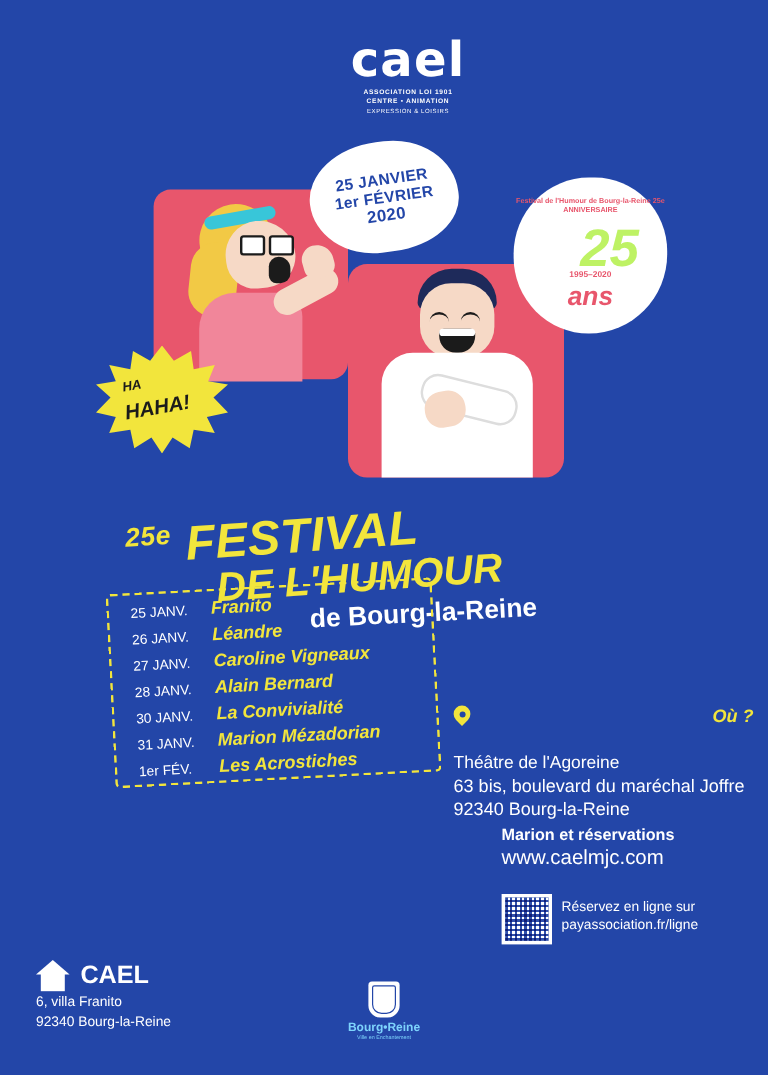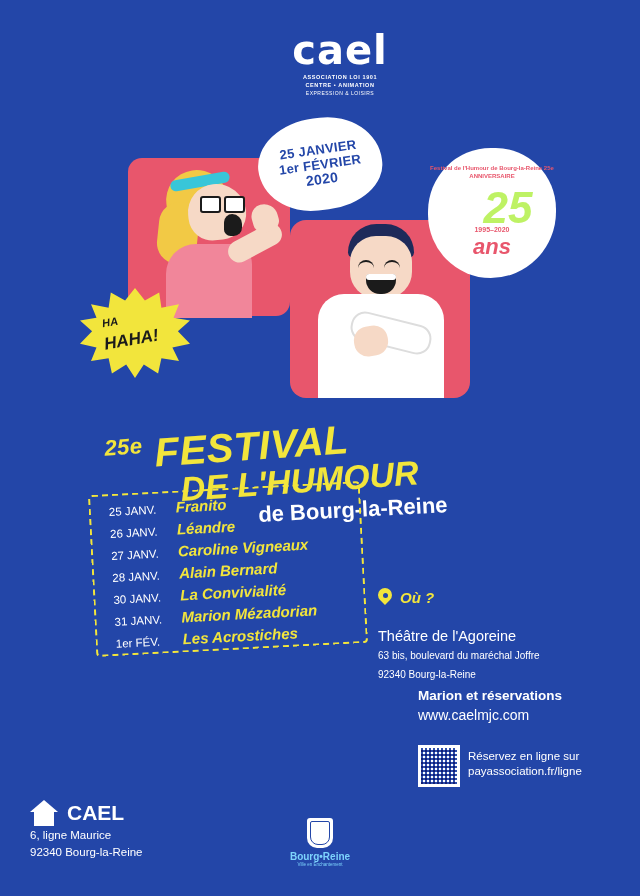--- a/index.html
+++ b/index.html
@@ -234,39 +234,39 @@
   .lu-row{
     display:flex;align-items:baseline;gap:7px;line-height:19px;margin-bottom:1px;
   }
   .lu-date{color:#ffffff;font-size:11.5px;min-width:60px;text-align:left;}
   .lu-name{color:#f2e53c;font-size:15px;font-weight:700;font-style:italic;}
 
   
   .ou{
     position:absolute;left:378px;top:588px;width:250px;color:#ffffff;
   }
-  .ou-head{display:flex;align-items:center;gap:8px;}
+  .ou-head{display:flex;align-items:center;gap:8px;justify-content:space-between;}
   .pin{width:14px;height:19px;position:relative;}
   .pin i{
     position:absolute;left:0;top:0;width:14px;height:14px;
     background:#f2e53c;border-radius:50% 50% 50% 0;
     transform:rotate(-45deg);display:block;
   }
   .pin b{
     position:absolute;left:4.5px;top:4.5px;width:5px;height:5px;
     background:#2346a8;border-radius:50%;display:block;
   }
   .ou-title{color:#f2e53c;font-size:15px;font-weight:700;font-style:italic;}
   .ou-l1{font-size:14.5px;margin-top:21px;}
-  .ou-l2{font-size:10px;margin-top:4px;line-height:15px;}
+  .ou-l2{font-size:15px;margin-top:4px;line-height:15px;}
 
   
   .infos{position:absolute;left:418px;top:688px;width:220px;color:#ffffff;}
   .infos-title{font-size:13.5px;font-weight:700;margin-bottom:4px;}
-  .infos-line{font-size:14px;line-height:16px;}
+  .infos-line{font-size:17px;line-height:16px;}
   .resa{
     position:absolute;left:418px;top:745px;width:220px;display:flex;gap:8px;
   }
   .qr{
     width:42px;height:42px;background:#ffffff;flex:0 0 auto;
     position:relative;
   }
   .qr:before{
     content:"";position:absolute;inset:3px;
     background:
@@ -434,21 +434,21 @@
   </div>
 
   <div class="footer">
     <div class="f-head">
       <span class="house">
           <i></i>
           <b></b>
         </span>
       <span class="f-title">CAEL</span>
     </div>
-    <div class="f-line">6, ligne Maurice</div>
+    <div class="f-line">6, villa Franito</div>
     <div class="f-line">92340 Bourg-la-Reine</div>
   </div>
 
   <div class="bourg">
     <div class="crest"></div>
     <div class="n1">Bourg•Reine</div>
     <div class="n2">Ville en Enchantement</div>
   </div>
 
 </div>

